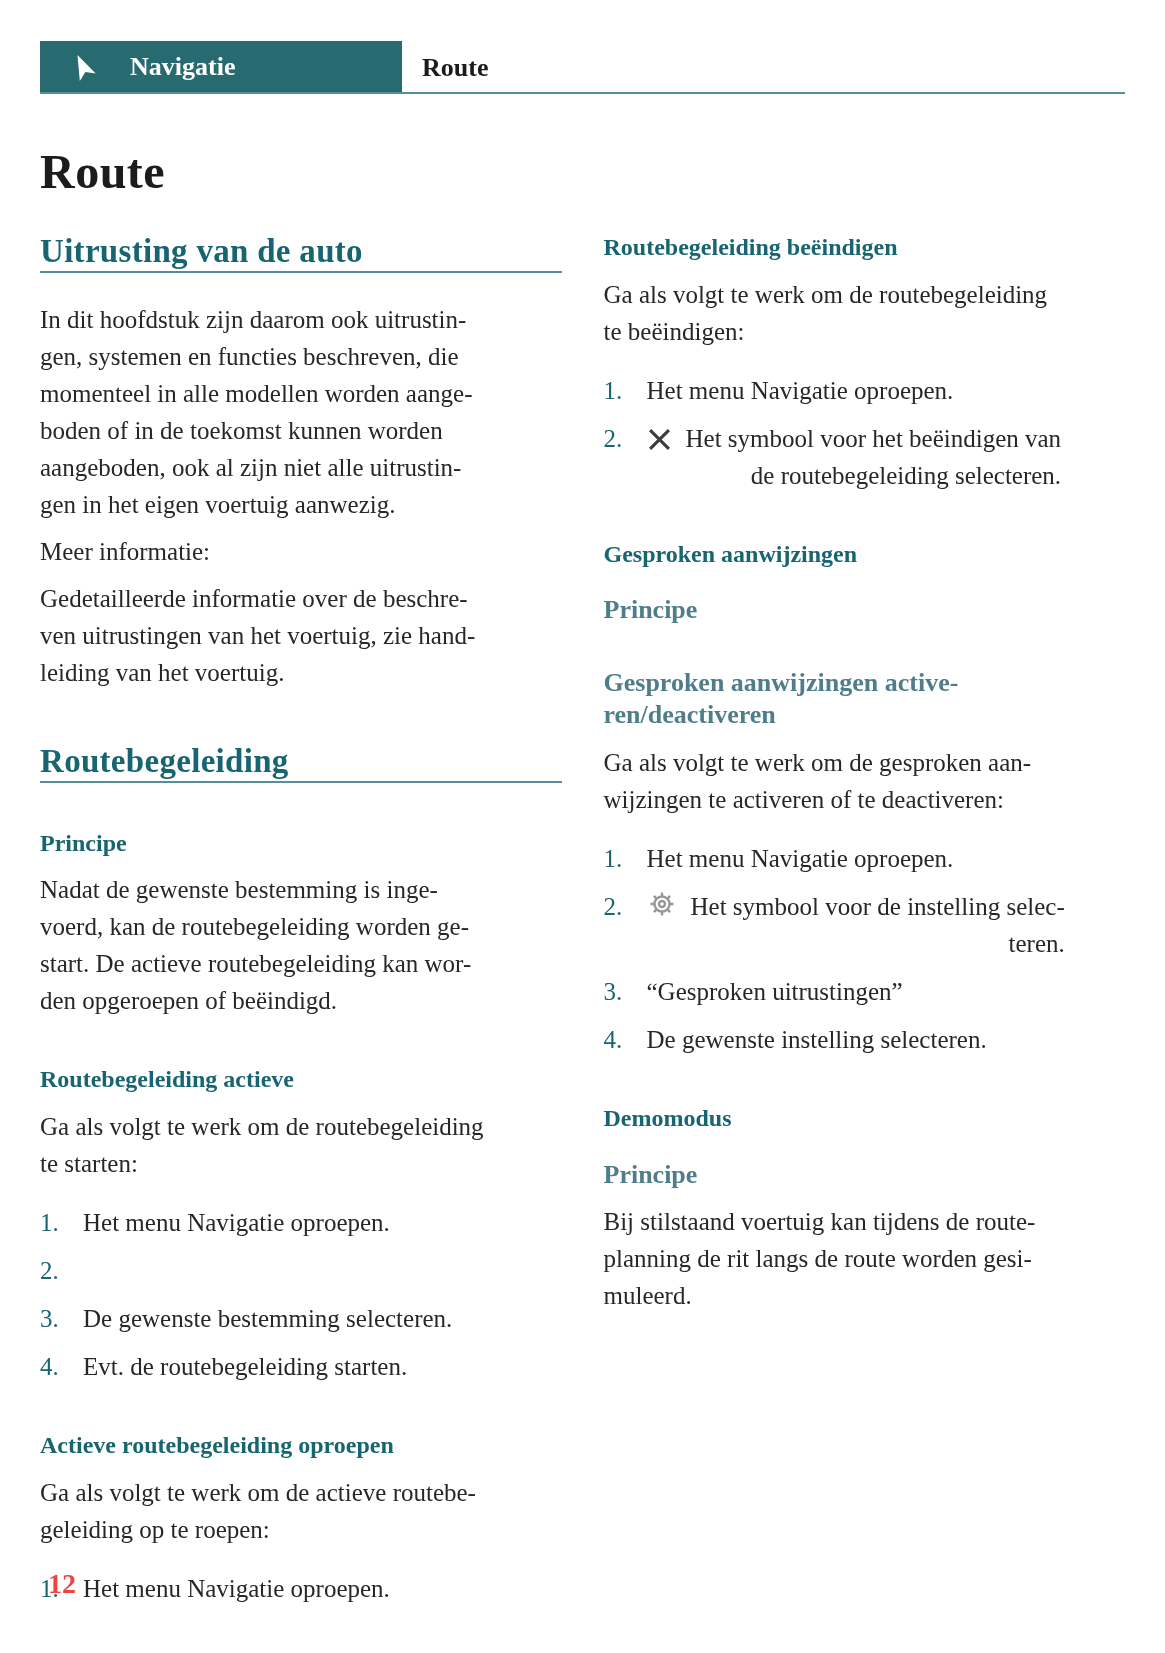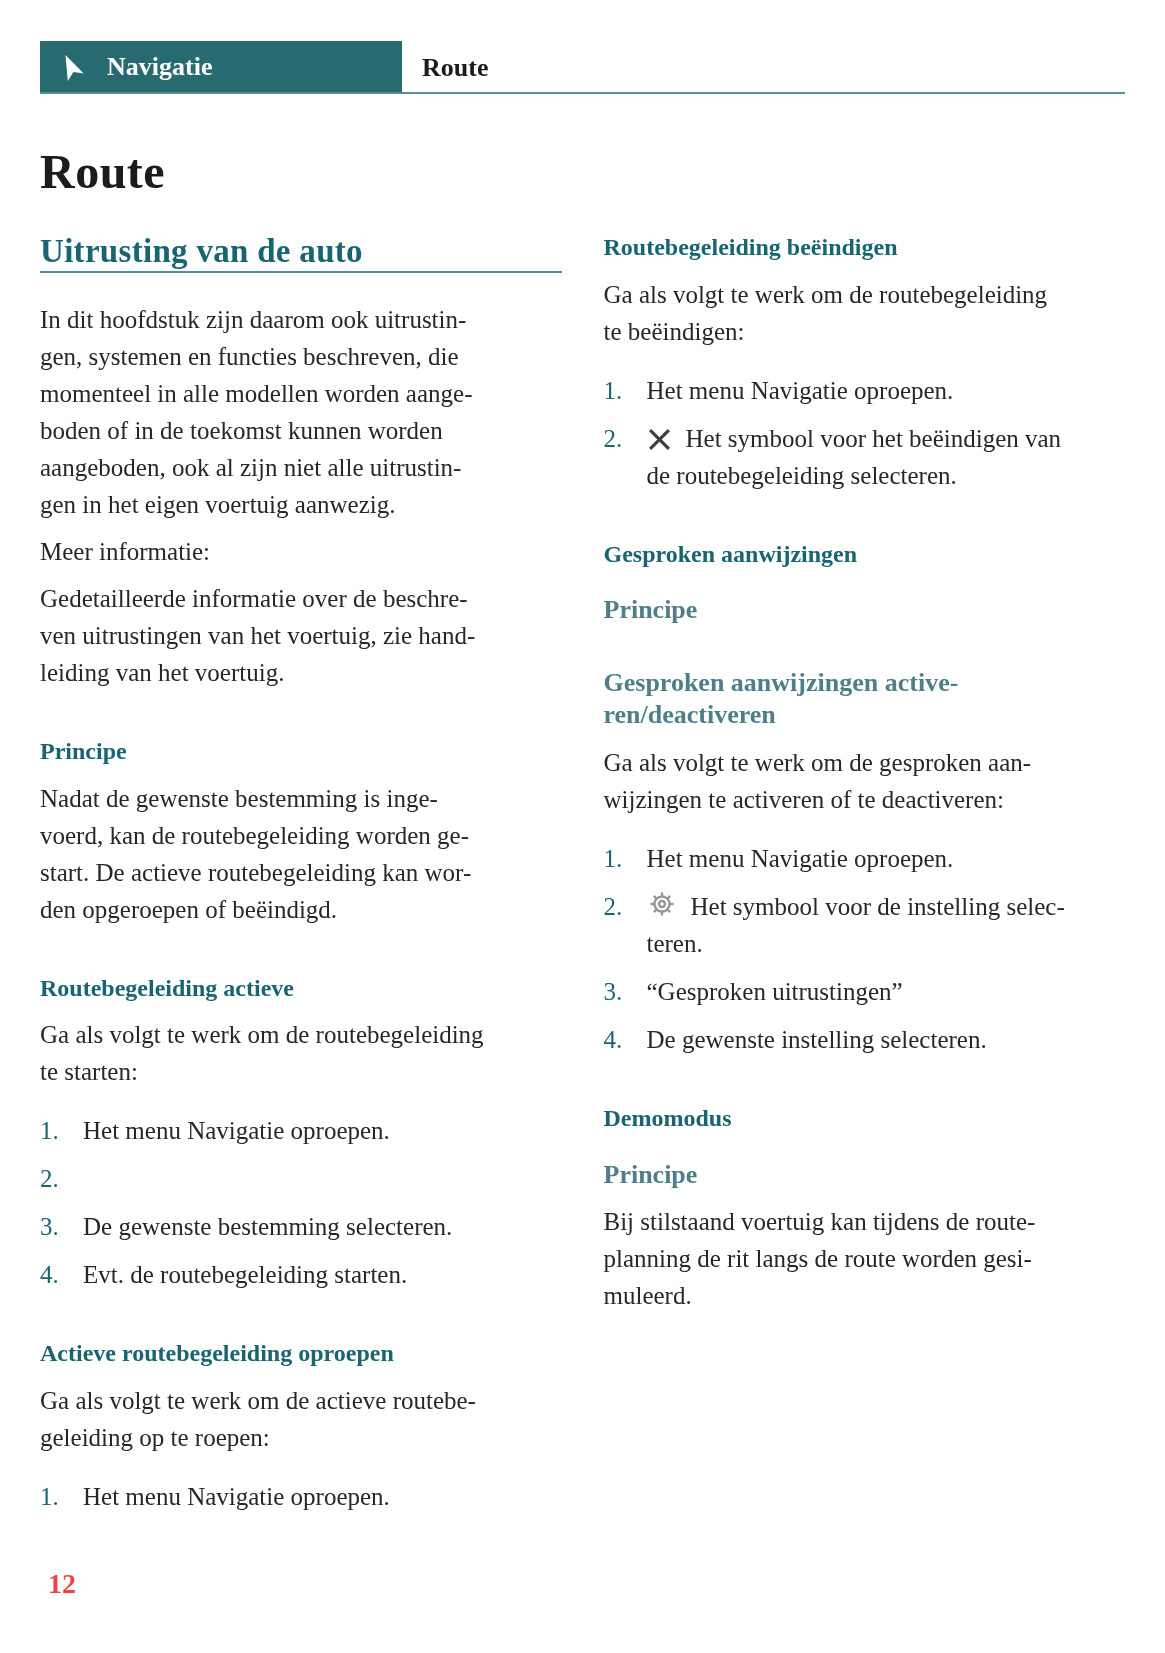--- a/index.html
+++ b/index.html
@@ -8,21 +8,21 @@
     font-family:"Liberation Serif", serif;
     color:#272727;
     -webkit-font-smoothing:antialiased;
   }
   .page{padding:41px 40px 0 40px;position:relative;}
 
   
   header{display:flex;align-items:flex-end;border-bottom:2px solid #54909a;height:51px;}
   .badge{
     background:#276a70;color:#ffffff;height:51px;width:362px;flex:none;
-    display:flex;align-items:center;padding-left:16px;box-sizing:border-box;gap:21px;
+    display:flex;align-items:center;padding-left:28px;box-sizing:border-box;gap:32px;
     font-weight:bold;font-size:26px;
   }
   .chapter{margin-left:20px;font-weight:bold;font-size:26px;color:#1b1b1b;padding-bottom:9px;}
 
   h1{font-size:48px;line-height:1.1;margin:52px 0 0 0;color:#1c1c1c;letter-spacing:.5px;}
 
   .cols{display:flex;gap:42px;margin-top:34px;}
   .col{flex:1;min-width:0;}
   .col > :first-child{margin-top:0;}
 
@@ -32,21 +32,21 @@
   }
   h3{color:#176571;font-size:24px;line-height:1.2;margin:46px 0 14px 0;}
   h4{color:#4f7e8a;font-size:26px;line-height:1.25;margin:40px 0 12px 0;white-space:pre-line;}
   h3 + h4{margin-top:26px;}
 
   p.lines{white-space:pre-line;font-size:25px;line-height:37px;margin:0 0 10px 0;}
 
   .steps{margin-top:22px;margin-bottom:46px;}
   .step{display:flex;font-size:25px;line-height:37px;margin-bottom:11px;}
   .step .num{width:43px;flex:none;color:#176571;}
-  .step .body{white-space:pre-line;min-width:0;}
+  .step .body{white-space:pre-line;min-width:0;text-align:right;}
   .inline-icon{display:inline-block;vertical-align:-4px;margin-right:14px;}
 
   .pagenum{position:absolute;left:40px;top:1568px;font-size:28px;font-weight:bold;color:#ef4444;margin-left:8px;}
 </style>
 </head>
 <body>
 
 <div class="page">
 
   <header>
@@ -70,20 +70,21 @@
 gen, systemen en functies beschreven, die
 momenteel in alle modellen worden aange-
 boden of in de toekomst kunnen worden
 aangeboden, ook al zijn niet alle uitrustin-
 gen in het eigen voertuig aanwezig.</p>
       <p class="lines">Meer informatie:</p>
       <p class="lines">Gedetailleerde informatie over de beschre-
 ven uitrustingen van het voertuig, zie hand-
 leiding van het voertuig.</p>
 
+      <h2>Routebegeleiding</h2>
 
       <h3>Principe</h3>
       <p class="lines">Nadat de gewenste bestemming is inge-
 voerd, kan de routebegeleiding worden ge-
 start. De actieve routebegeleiding kan wor-
 den opgeroepen of beëindigd.</p>
 
       <h3>Routebegeleiding actieve</h3>
       <p class="lines">Ga als volgt te werk om de routebegeleiding
 te starten:</p>

